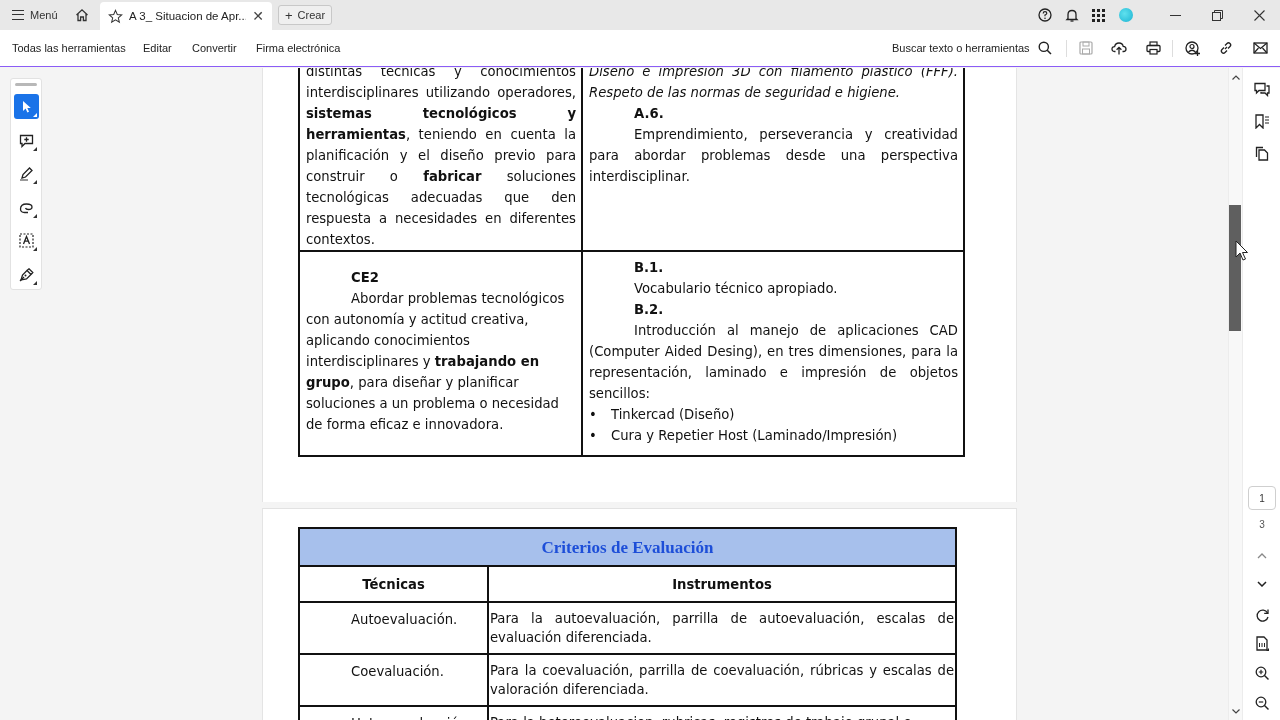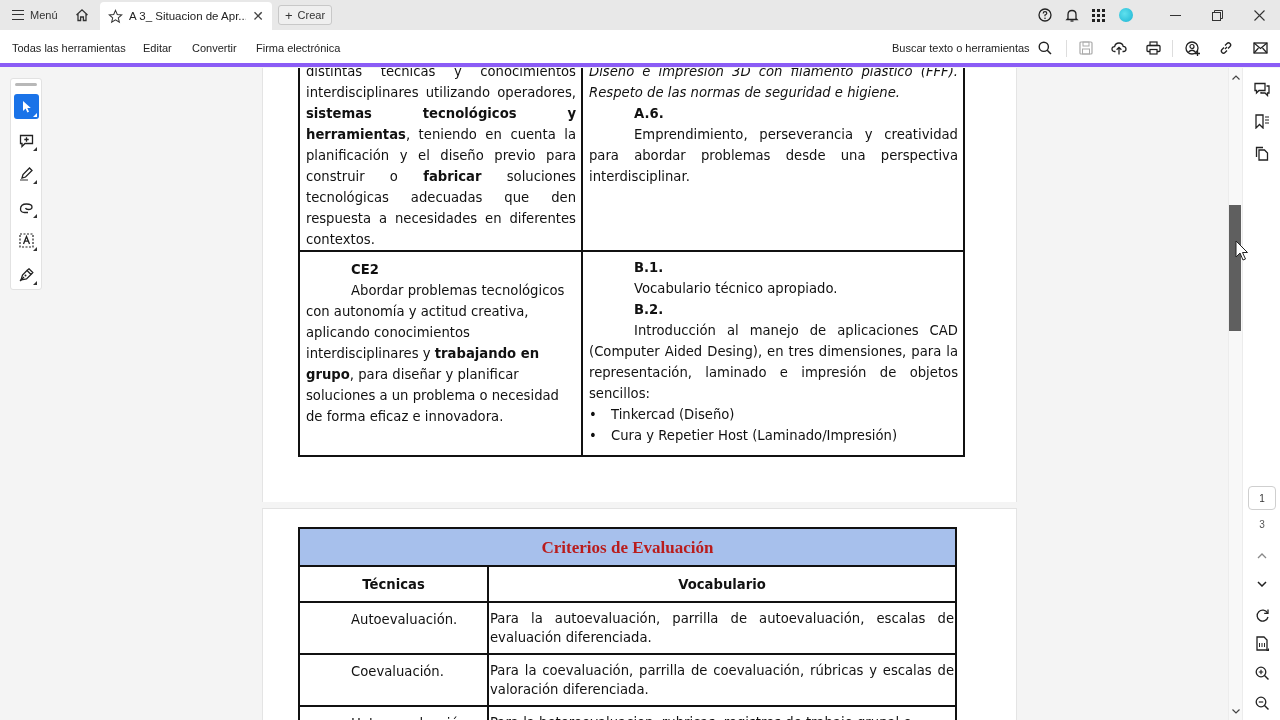--- a/index.html
+++ b/index.html
@@ -14,21 +14,21 @@
   .tab { position: absolute; left: 100px; top: 2px; width: 172px; height: 28px; background: #fff; border-radius: 4px 4px 0 0; display: flex; align-items: center; padding: 0 8px; gap: 6px; font-size: 11.5px; color: #222; cursor: pointer; }
   .tab .title { flex: 1; white-space: nowrap; overflow: hidden; }
   .tab .close { font-size: 14px; color: #444; cursor: pointer; }
   .create-btn { position: absolute; left: 278px; top: 5px; height: 20px; padding: 0 6px; border: 1px solid #c8c8c8; border-radius: 3px; background: #efefef; display: flex; align-items: center; gap: 5px; font-size: 11px; color: #333; cursor: pointer; }
   .tb-right { position: absolute; right: 0; top: 0; height: 30px; display: flex; align-items: center; }
   .tb-icon { width: 27px; height: 30px; display: flex; align-items: center; justify-content: center; cursor: pointer; }
   .avatar { width: 14px; height: 14px; border-radius: 50%; background: radial-gradient(circle at 40% 40%, #5fe1ee, #1bb3d2); }
   .win-btn { width: 42px; height: 30px; display: flex; align-items: center; justify-content: center; cursor: pointer; color: #333; font-size: 14px; }
 
   
-  .toolbar { position: absolute; left: 0; top: 30px; width: 1280px; height: 37px; background: #fff; border-bottom: 4px solid #8b5cf6; }
+  .toolbar { position: absolute; left: 0; top: 30px; width: 1280px; height: 37px; background: #fff; border-bottom: 1px solid #8b5cf6; }
   .tool-menu { position: absolute; top: 0; height: 36px; display: flex; align-items: center; font-size: 11px; color: #222; cursor: pointer; }
   .search-area { position: absolute; left: 892px; top: 0; height: 36px; display: flex; align-items: center; gap: 8px; font-size: 11px; color: #222; cursor: pointer; }
   .tb-sep { position: absolute; top: 10px; width: 1px; height: 17px; background: #ddd; }
   .tb-act { position: absolute; top: 7px; width: 24px; height: 22px; display: flex; align-items: center; justify-content: center; cursor: pointer; }
 
   
   .rail { position: absolute; left: 10px; top: 78px; width: 32px; height: 212px; background: #fff; border: 1px solid #e2e2e2; border-radius: 3px; }
   .rail .grip { position: absolute; left: 4px; top: 4px; width: 22px; height: 3px; background: #b8b8b8; border-radius: 2px; }
   .rail-btn { position: absolute; left: 3px; width: 25px; height: 25px; display: flex; align-items: center; justify-content: center; cursor: pointer; border-radius: 3px; }
   .rail-btn.active { background: #1a73e8; }
@@ -47,21 +47,21 @@
   table.t1 td.c1 { width: 283px; }
   .just { text-align: justify; }
   .ind { text-indent: 45px; }
   .bold-head { font-weight: bold; padding-left: 45px; }
   ul.bul { list-style: none; }
   ul.bul li { position: relative; padding-left: 22px; }
   ul.bul li::before { content: "\2022"; position: absolute; left: 0; top: 0; }
 
   table.t2 { position: absolute; left: 35px; top: 18px; width: 659px; border-collapse: collapse; }
   table.t2 td { border: 2px solid #111; padding: 0 1px; }
-  .t2-title { background: #a7c0ec; height: 38px; text-align: center; font-family: "Liberation Serif", serif; font-weight: bold; font-size: 17px; color: #b91c1c; }
+  .t2-title { background: #a7c0ec; height: 38px; text-align: center; font-family: "Liberation Serif", serif; font-weight: bold; font-size: 17px; color: #1d4ed8; }
   .t2-head { height: 36px; text-align: center; font-weight: bold; }
   .t2-tech { width: 189px; height: 52px; padding-left: 51px !important; vertical-align: top; padding-top: 6px !important; }
   .t2-inst { vertical-align: top; padding-top: 6px !important; line-height: 19px; }
 
   
   .vscroll { position: absolute; left: 1228px; top: 68px; width: 14px; height: 652px; background: #f8f8f8; border-left: 1px solid #ececec; }
   .vscroll .up, .vscroll .down { position: absolute; left: 0; width: 14px; height: 14px; display: flex; align-items: center; justify-content: center; font-size: 9px; color: #555; cursor: pointer; }
   .vscroll .thumb { position: absolute; left: 0; top: 137px; width: 12px; height: 126px; background: #5f5f5f; cursor: pointer; }
 
   
@@ -213,21 +213,21 @@
         <td class="c1 just" style="padding-top:0; height:167px;">
           <div style="padding-top:1px;"><span>distintas técnicas y conocimientos interdisciplinares utilizando operadores, </span><b>sistemas tecnológicos y herramientas</b><span>, teniendo en cuenta la planificación y el diseño previo para construir o </span><b>fabricar</b><span> soluciones tecnológicas adecuadas que den respuesta a necesidades en diferentes contextos.</span></div>
         </td>
         <td class="just">
           <div style="padding-top:1px;font-style:italic;">Diseño e impresión 3D con filamento plástico (FFF). Respeto de las normas de seguridad e higiene.</div>
           <div class="bold-head">A.6.</div>
           <div class="ind" style="text-align-last: justify;"><span style="text-align:justify;">Emprendimiento, perseverancia y creatividad para abordar problemas desde una perspectiva interdisciplinar.</span></div>
         </td>
       </tr>
       <tr>
-        <td class="c1" style="height:205px; padding-top:7px;">
+        <td class="c1" style="height:205px; padding-top:15px;">
           <div class="bold-head">CE2</div>
           <div class="ind"><span>Abordar problemas tecnológicos con autonomía y actitud creativa, aplicando conocimientos interdisciplinares y</span> <b>trabajando en grupo</b><span>, para diseñar y planificar soluciones a un problema o necesidad de forma eficaz e innovadora.</span></div>
         </td>
         <td style="padding-top:5px;">
           <div class="bold-head">B.1.</div>
           <div class="ind">Vocabulario técnico apropiado.</div>
           <div class="bold-head">B.2.</div>
           <div class="ind just">Introducción al manejo de aplicaciones CAD (Computer Aided Desing), en tres dimensiones,  para la representación, laminado e impresión de objetos sencillos:</div>
           <ul class="bul">
             <li>Tinkercad (Diseño)</li>
@@ -240,21 +240,21 @@
   </div>
 
   <div class="page page2">
     <table class="t2 doc-font">
       <tbody>
           <tr>
         <td colspan="2" class="t2-title">Criterios de Evaluación</td>
       </tr>
       <tr>
         <td class="t2-head" style="width:189px;border-radius:8px;">Técnicas</td>
-        <td class="t2-head">Vocabulario</td>
+        <td class="t2-head">Instrumentos</td>
       </tr>
       <tr>
         <td class="t2-tech">Autoevaluación.</td>
         <td class="t2-inst just">Para la autoevaluación, parrilla de autoevaluación, escalas de evaluación diferenciada.</td>
       </tr>
       <tr>
         <td class="t2-tech">Coevaluación.</td>
         <td class="t2-inst just">Para la coevaluación, parrilla de coevaluación, rúbricas y escalas de valoración diferenciada.</td>
       </tr>
       <tr>

